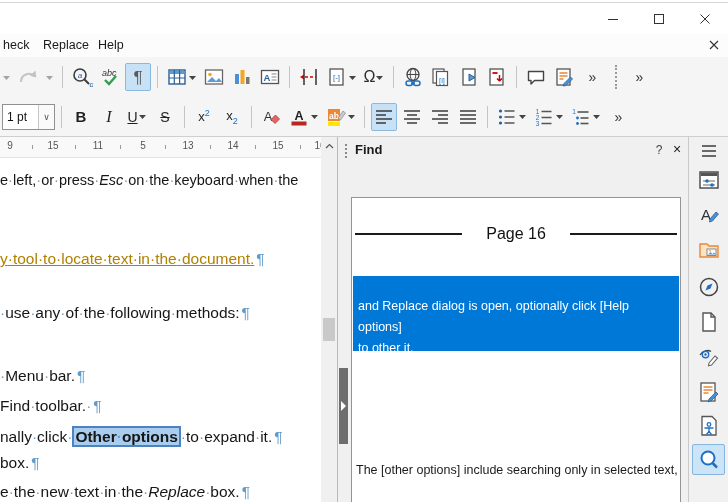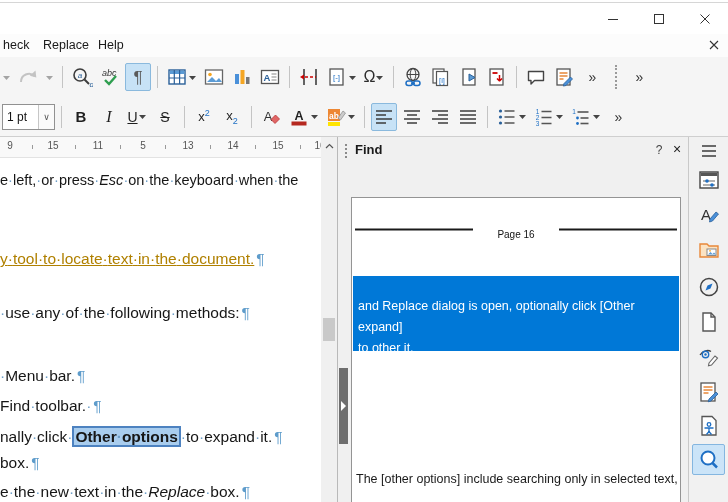--- a/index.html
+++ b/index.html
@@ -62,21 +62,21 @@
   .deck{position:absolute;left:338px;top:137px;width:350px;height:365px;background:#f0f0f0}
   .splitter{position:absolute;left:1px;top:231px;width:9px;height:76px;background:#6e6e6e}
   .splitter::after{content:"";position:absolute;left:2px;top:33px;width:0;height:0;border-left:5px solid #fff;border-top:5px solid transparent;border-bottom:5px solid transparent}
   .find-grip{position:absolute;left:7px;top:7px;width:2px;height:14px;border-left:2px dotted #8a8a8a}
   .find-title{position:absolute;left:17px;top:5px;font-size:13px;font-weight:bold;color:#1a1a1a}
   .find-help{position:absolute;left:315px;top:6px;font-size:12px;color:#444;width:12px;text-align:center}
   .find-close{position:absolute;left:332px;top:4px;font-size:14px;color:#222;width:14px;text-align:center}
   .find-input{position:absolute;left:13px;top:33px;width:330px;height:23px;border:1px solid #7a7a7a;background:#fff;
               font-size:12.5px;padding:0 5px;box-sizing:border-box;font-family:"Liberation Sans",sans-serif;color:#111;outline:none}
   .results{position:absolute;left:13px;top:60px;width:330px;height:306px;background:#fff;border:1px solid #949494;box-sizing:border-box;overflow:hidden}
-  .res-sep{position:absolute;left:0;width:100%;box-sizing:border-box;padding:0 3px;display:flex;align-items:flex-start;gap:24px;transform:translateY(-50%);font-size:10px;color:#111}
+  .res-sep{position:absolute;left:0;width:100%;box-sizing:border-box;padding:0 3px;display:flex;align-items:center;gap:24px;transform:translateY(-50%);font-size:16px;color:#111}
   .res-sep .ln{flex:1;height:2px;background:#1a1a1a}
   .res-match-selected{position:absolute;left:1px;right:1px;height:75px;background:#0078d7;color:#fff;font-size:12.5px;padding:20px 5px 0;box-sizing:border-box;line-height:21px}
   .res-match{position:absolute;left:0;font-size:12.5px;color:#1a1a1a;padding:0 4px;white-space:nowrap}
   
   .tabbar{position:absolute;left:688px;top:137px;width:40px;height:365px;background:#f1f1f1;border-left:1px solid #c9c9c9;box-sizing:border-box}
   .tab-btn{position:absolute;left:6px;width:28px;height:28px;display:flex;align-items:center;justify-content:center;border-radius:2px;box-sizing:border-box}
   .tab-btn.active{left:3px;width:33px;height:31px;background:#cbe4f8;border:1px solid #84b6e0}
 </style>
 </head>
 <body>
@@ -512,24 +512,24 @@
     <div class="find-title">Find</div>
     <div class="find-help">?</div>
     <div class="find-close">×</div>
     <div class="results" id="results">
         <div class="res-sep" style="top: 36px;">
           <span class="ln"></span>
           <span>Page 16</span>
           <span class="ln"></span>
         </div>
         <div class="res-match-selected" style="top: 78px;">
-          <div>and Replace dialog is open, optionally click [Other expand]</div>
+          <div>and Replace dialog is open, optionally click [Help options]</div>
           <div>to other it.</div>
         </div>
-        <div class="res-match" style="top: 274px;">
+        <div class="res-match" style="top: 265px;">
           <div>The [other options] include searching only in selected text,</div>
         </div>
       </div>
   </div>
 
   <div class="tabbar" id="tabbar">
       <div class="tab-btn" style="top: 0px;">
         <span style="display: flex;">
           <svg width="22" height="22" viewBox="0 0 22 22">
             <path d="M4 6h14M4 11h14M4 16h14" stroke="#3c3c3c" stroke-width="1.7"></path>

